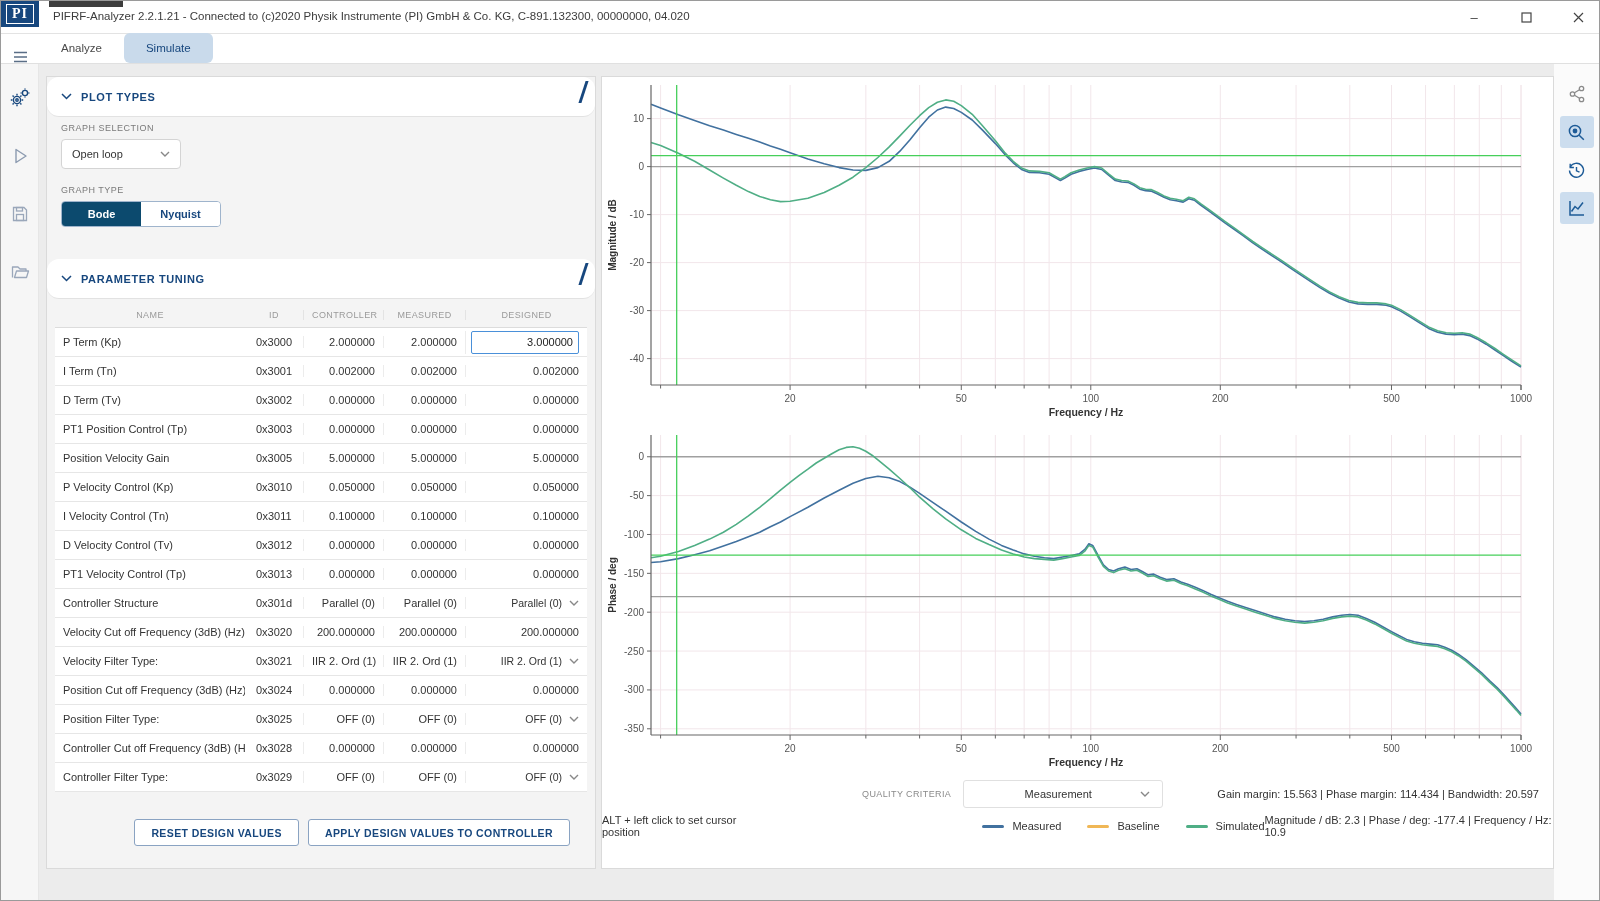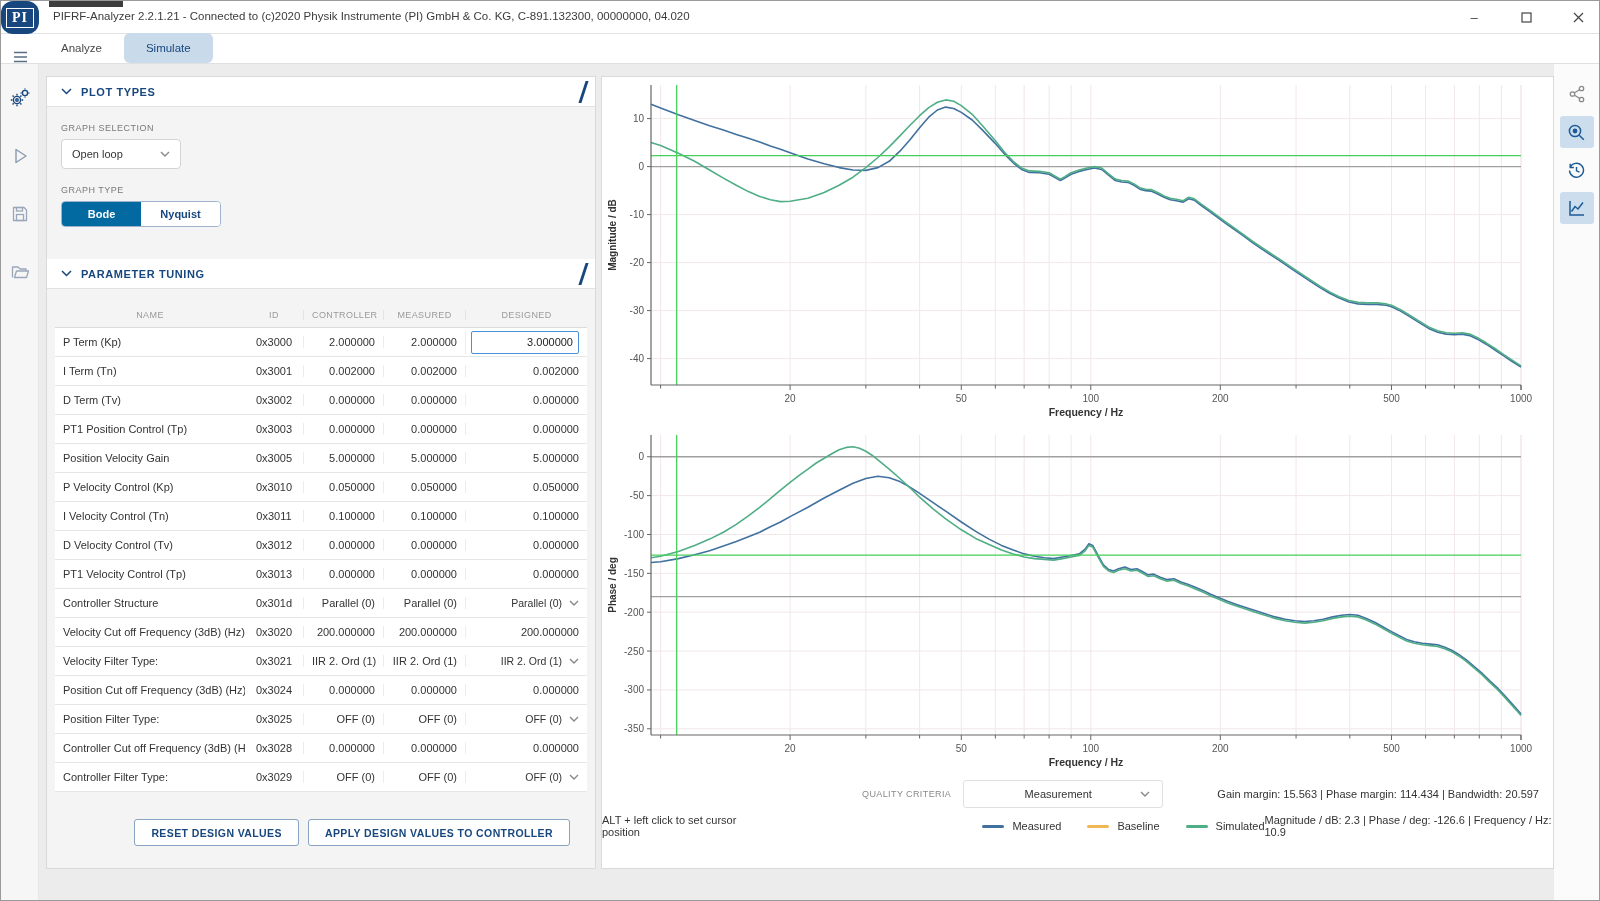--- a/index.html
+++ b/index.html
@@ -2,48 +2,48 @@
 <html><head>
 <meta charset="utf-8">
 <style>
   * { margin:0; padding:0; box-sizing:border-box; }
   html,body { width:1600px; height:901px; font-family:"Liberation Sans", sans-serif; background:#dcdcdc; }
   .screen { position:relative; width:1600px; height:901px; background:#ececec; border:1px solid #9a9a9a; overflow:hidden; }
 
   
   .titlebar { position:absolute; top:0; left:0; width:1600px; height:33px; background:#ffffff; border-bottom:1px solid #e3e3e3; }
   .artifact { position:absolute; top:0; left:48px; width:74px; height:6px; background:#3d3d3d; }
-  .logo { position:absolute; top:0; left:0; width:38px; height:33px; background:#17477e; display:flex; align-items:center; justify-content:center;border-radius:12px; }
+  .logo { position:absolute; top:0; left:0; width:38px; height:26px; background:#17477e; display:flex; align-items:center; justify-content:center; }
   .logo-inner { border:1px solid #ffffff; padding:1px 5px; color:#fff; font-family:"Liberation Serif", serif; font-weight:bold; font-size:14px; letter-spacing:1px; }
   .win-title { position:absolute; left:52px; top:9px; font-size:11.5px; color:#3c3c3c; }
   .win-controls { position:absolute; right:10px; top:0; height:33px; display:flex; align-items:center; gap:26px; }
   .win-btn { width:26px; height:26px; display:flex; align-items:center; justify-content:center; color:#444; font-size:13px; cursor:default; }
 
   
   .tabbar { position:absolute; top:33px; left:0; width:1600px; height:30px; background:#ffffff; border-bottom:1px solid #e0e0e0; display:flex; align-items:flex-end; }
   .hamburger { width:38px; display:flex; justify-content:center; }
   .tab { padding:0 22px; height:30px; display:flex; align-items:center; font-size:11.5px; color:#4a4a4a; }
   .tab.active { background:#c9daeb; color:#17477e; border-radius:6px; }
 
   
   .left-rail { position:absolute; top:63px; left:0; width:38px; height:838px; background:#f6f6f6; border-right:1px solid #e6e6e6; display:flex; flex-direction:column; align-items:center; padding-top:18px; gap:26px; }
   .right-rail { position:absolute; top:63px; right:0; width:45px; height:838px; background:#fbfbfb; display:flex; flex-direction:column; align-items:center; padding-top:14px; gap:6px; }
   .rail-btn { width:34px; height:32px; display:flex; align-items:center; justify-content:center; border-radius:3px; }
   .rail-btn.active { background:#ccddee; }
 
   
   .left-card { position:absolute; left:45px; top:75px; width:550px; height:793px; background:#f4f4f4; border:1px solid #dadada; }
-  .sec-header { position:relative; height:30px; background:#ffffff; border-bottom:1px solid #e2e2e2; display:flex; align-items:center; padding-left:14px; gap:9px; }
+  .sec-header { position:relative; height:40px; background:#ffffff; border-bottom:1px solid #e2e2e2; display:flex; align-items:center; padding-left:14px; gap:9px;border-radius:12px; }
   .sec-title { font-size:11px; font-weight:bold; color:#17477e; letter-spacing:0.6px; }
   .sec-slash { position:absolute; right:10px; top:4px; width:3px; height:22px; background:#17477e; transform:skewX(-18deg); }
   .field-label { font-size:9px; color:#7a7a7a; letter-spacing:0.5px; }
   .select-box { background:#fff; border:1px solid #d4d4d4; border-radius:4px; height:30px; display:flex; align-items:center; padding:0 10px; font-size:11px; color:#333; justify-content:space-between; }
   .seg { display:flex; width:160px; height:26px; border:1px solid #9fb4cc; border-radius:4px; overflow:hidden; background:#fff; }
   .seg-btn { flex:1; display:flex; align-items:center; justify-content:center; font-size:11px; font-weight:bold; color:#17477e; background:#fff; }
-  .seg-btn.active { background:#0369a1; color:#fff; }
+  .seg-btn.active { background:#0c4a6e; color:#fff; }
 
   
   .ptable { position:absolute; left:8px; top:225px; width:532px; }
   .thead { display:flex; height:26px; align-items:center; border-bottom:1px solid #dcdcdc; }
   .thead .tcell { font-size:9px; color:#9a9a9a; letter-spacing:0.4px; text-align:center; }
   .trow { display:flex; height:29px; align-items:center; background:#fff; border-bottom:1px solid #e6e6e6; }
   .tcell { padding:0 8px; font-size:11px; color:#333; overflow:hidden; white-space:nowrap; }
   .c-name { width:190px; text-align:left; }
   .c-id { width:58px; text-align:center; }
   .c-ctrl { width:80px; text-align:right; border-left:1px solid #ececec; }
@@ -570,17 +570,17 @@
           </div>
           <div class="legend-item">
             <span class="legend-swatch" style="background: rgb(240, 183, 86);"></span>
             <span>Baseline</span>
           </div>
           <div class="legend-item">
             <span class="legend-swatch" style="background: rgb(79, 174, 133);"></span>
             <span>Simulated</span>
           </div>
         </div>
-      <span class="stats">Magnitude / dB:   2.3  |  Phase / deg:  -126.6  |  Frequency / Hz:   10.9</span>
+      <span class="stats">Magnitude / dB:   2.3  |  Phase / deg:  -177.4  |  Frequency / Hz:   10.9</span>
     </div>
   </div>
 
 </div>
 
 </body></html>

